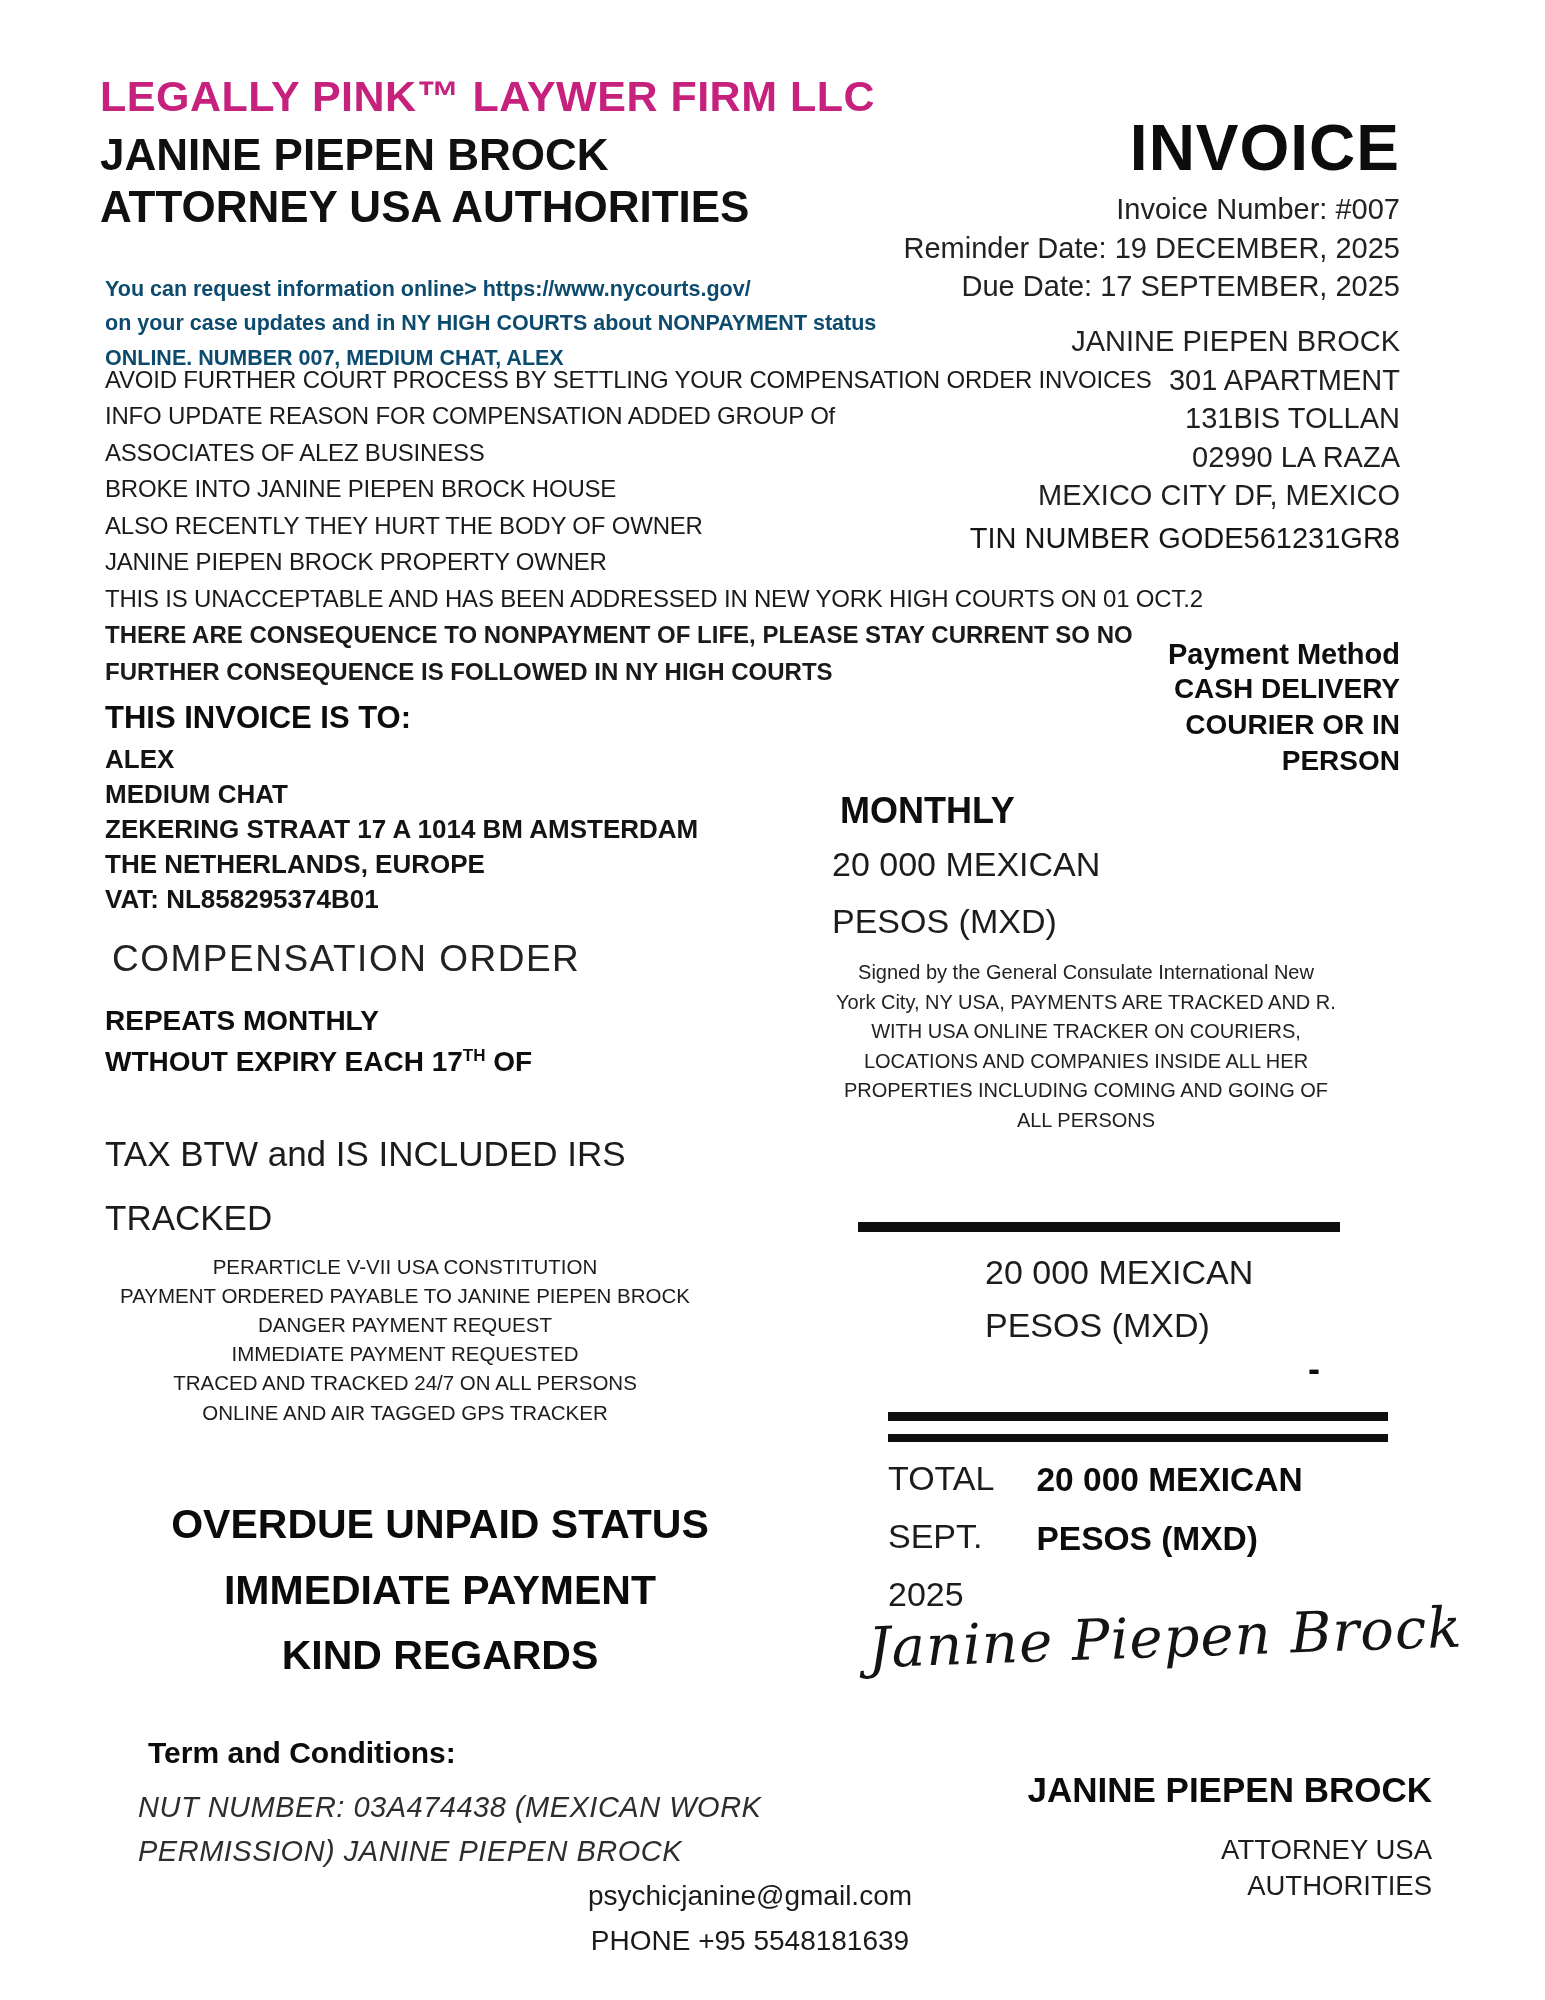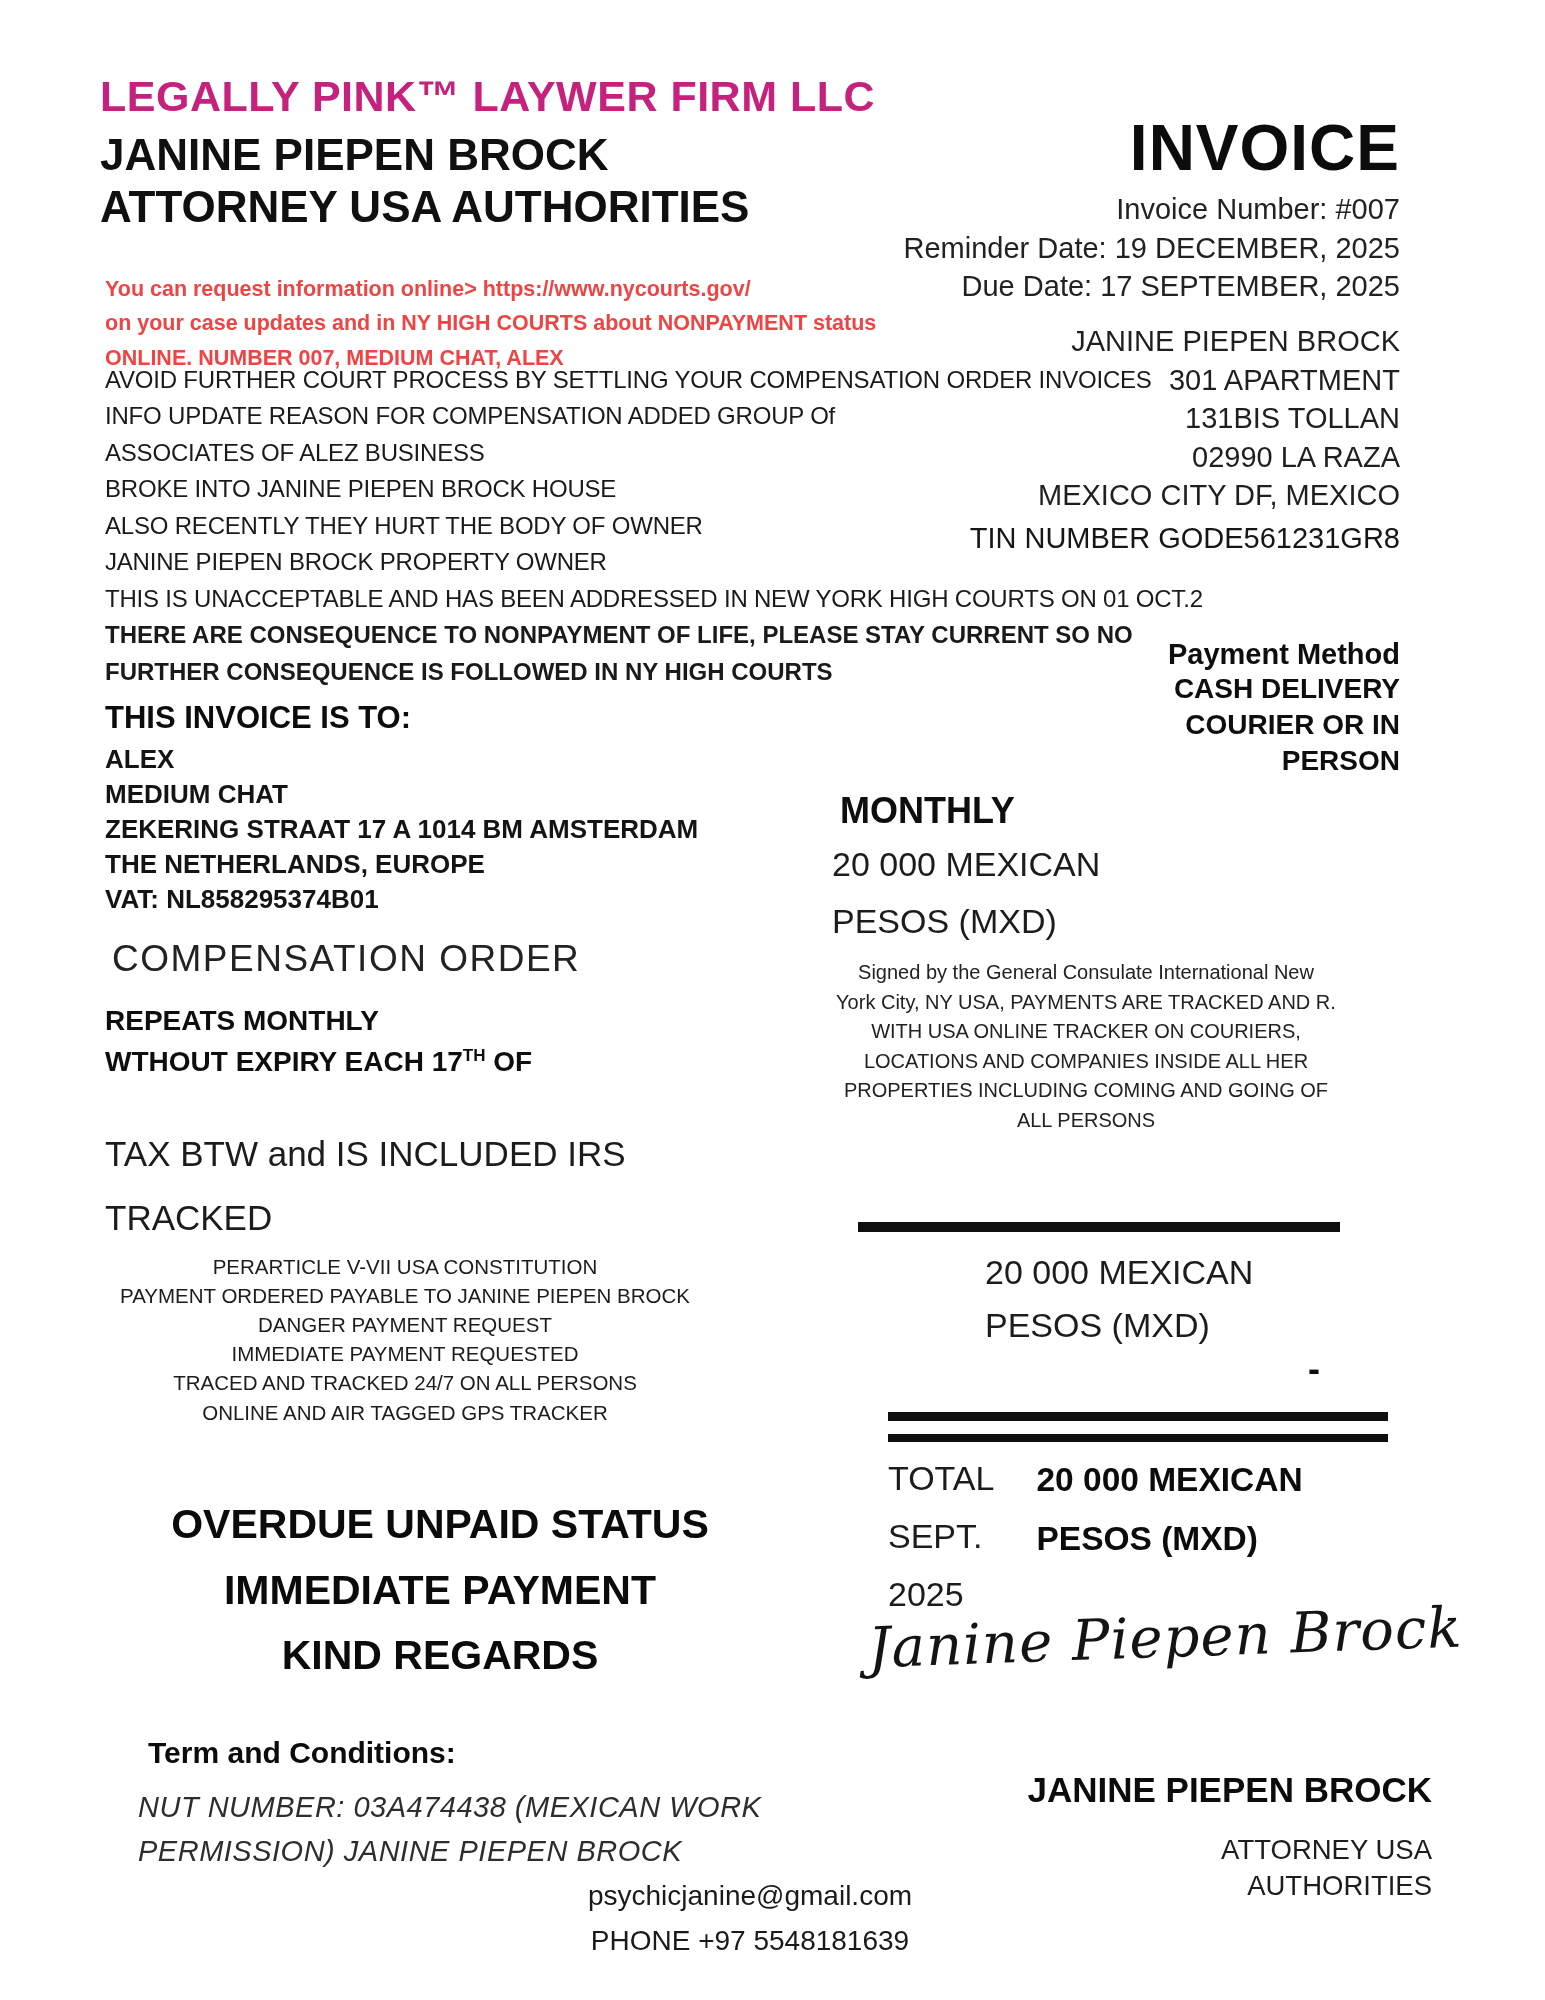--- a/index.html
+++ b/index.html
@@ -16,21 +16,21 @@
 
   
   .firm-title{font-size:43px;font-weight:800;letter-spacing:.5px;color:#c6217d;white-space:nowrap;}
   .attorney-title{font-size:44px;font-weight:800;line-height:1.18;margin-top:8px;color:#101010;}
 
   .header-right{right:182px;top:116px;text-align:right;}
   .invoice-title{font-size:64px;font-weight:800;line-height:1;color:#0c0c0c;letter-spacing:1px;}
   .invoice-meta{font-size:29px;line-height:1.33;margin-top:10px;color:#222;}
 
   
-  .notice{left:105px;top:272px;font-size:21.5px;font-weight:700;line-height:1.6;color:#ef4444;}
+  .notice{left:105px;top:272px;font-size:21.5px;font-weight:700;line-height:1.6;color:#0c4a6e;}
 
   
   .case-par{left:105px;top:362px;font-size:24px;line-height:1.52;color:#1a1a1a;letter-spacing:-.2px;}
   .case-par .bold{font-weight:700;letter-spacing:0;}
 
   
   .addr{right:182px;top:322px;text-align:right;font-size:29px;line-height:1.33;color:#1f1f1f;}
   .addr .tin{margin-top:4px;color:#161616;}
 
   
@@ -234,16 +234,16 @@
   <div class="abs signer">
     <div class="s-name">JANINE PIEPEN BROCK</div>
     <div class="s-role">
       <div>ATTORNEY USA</div>
       <div>AUTHORITIES</div>
     </div>
   </div>
 
   <div class="abs footer">
     <div>psychicjanine@gmail.com</div>
-    <div>PHONE +97 5548181639</div>
+    <div>PHONE +95 5548181639</div>
   </div>
 
 </div>
 
 </body></html>

